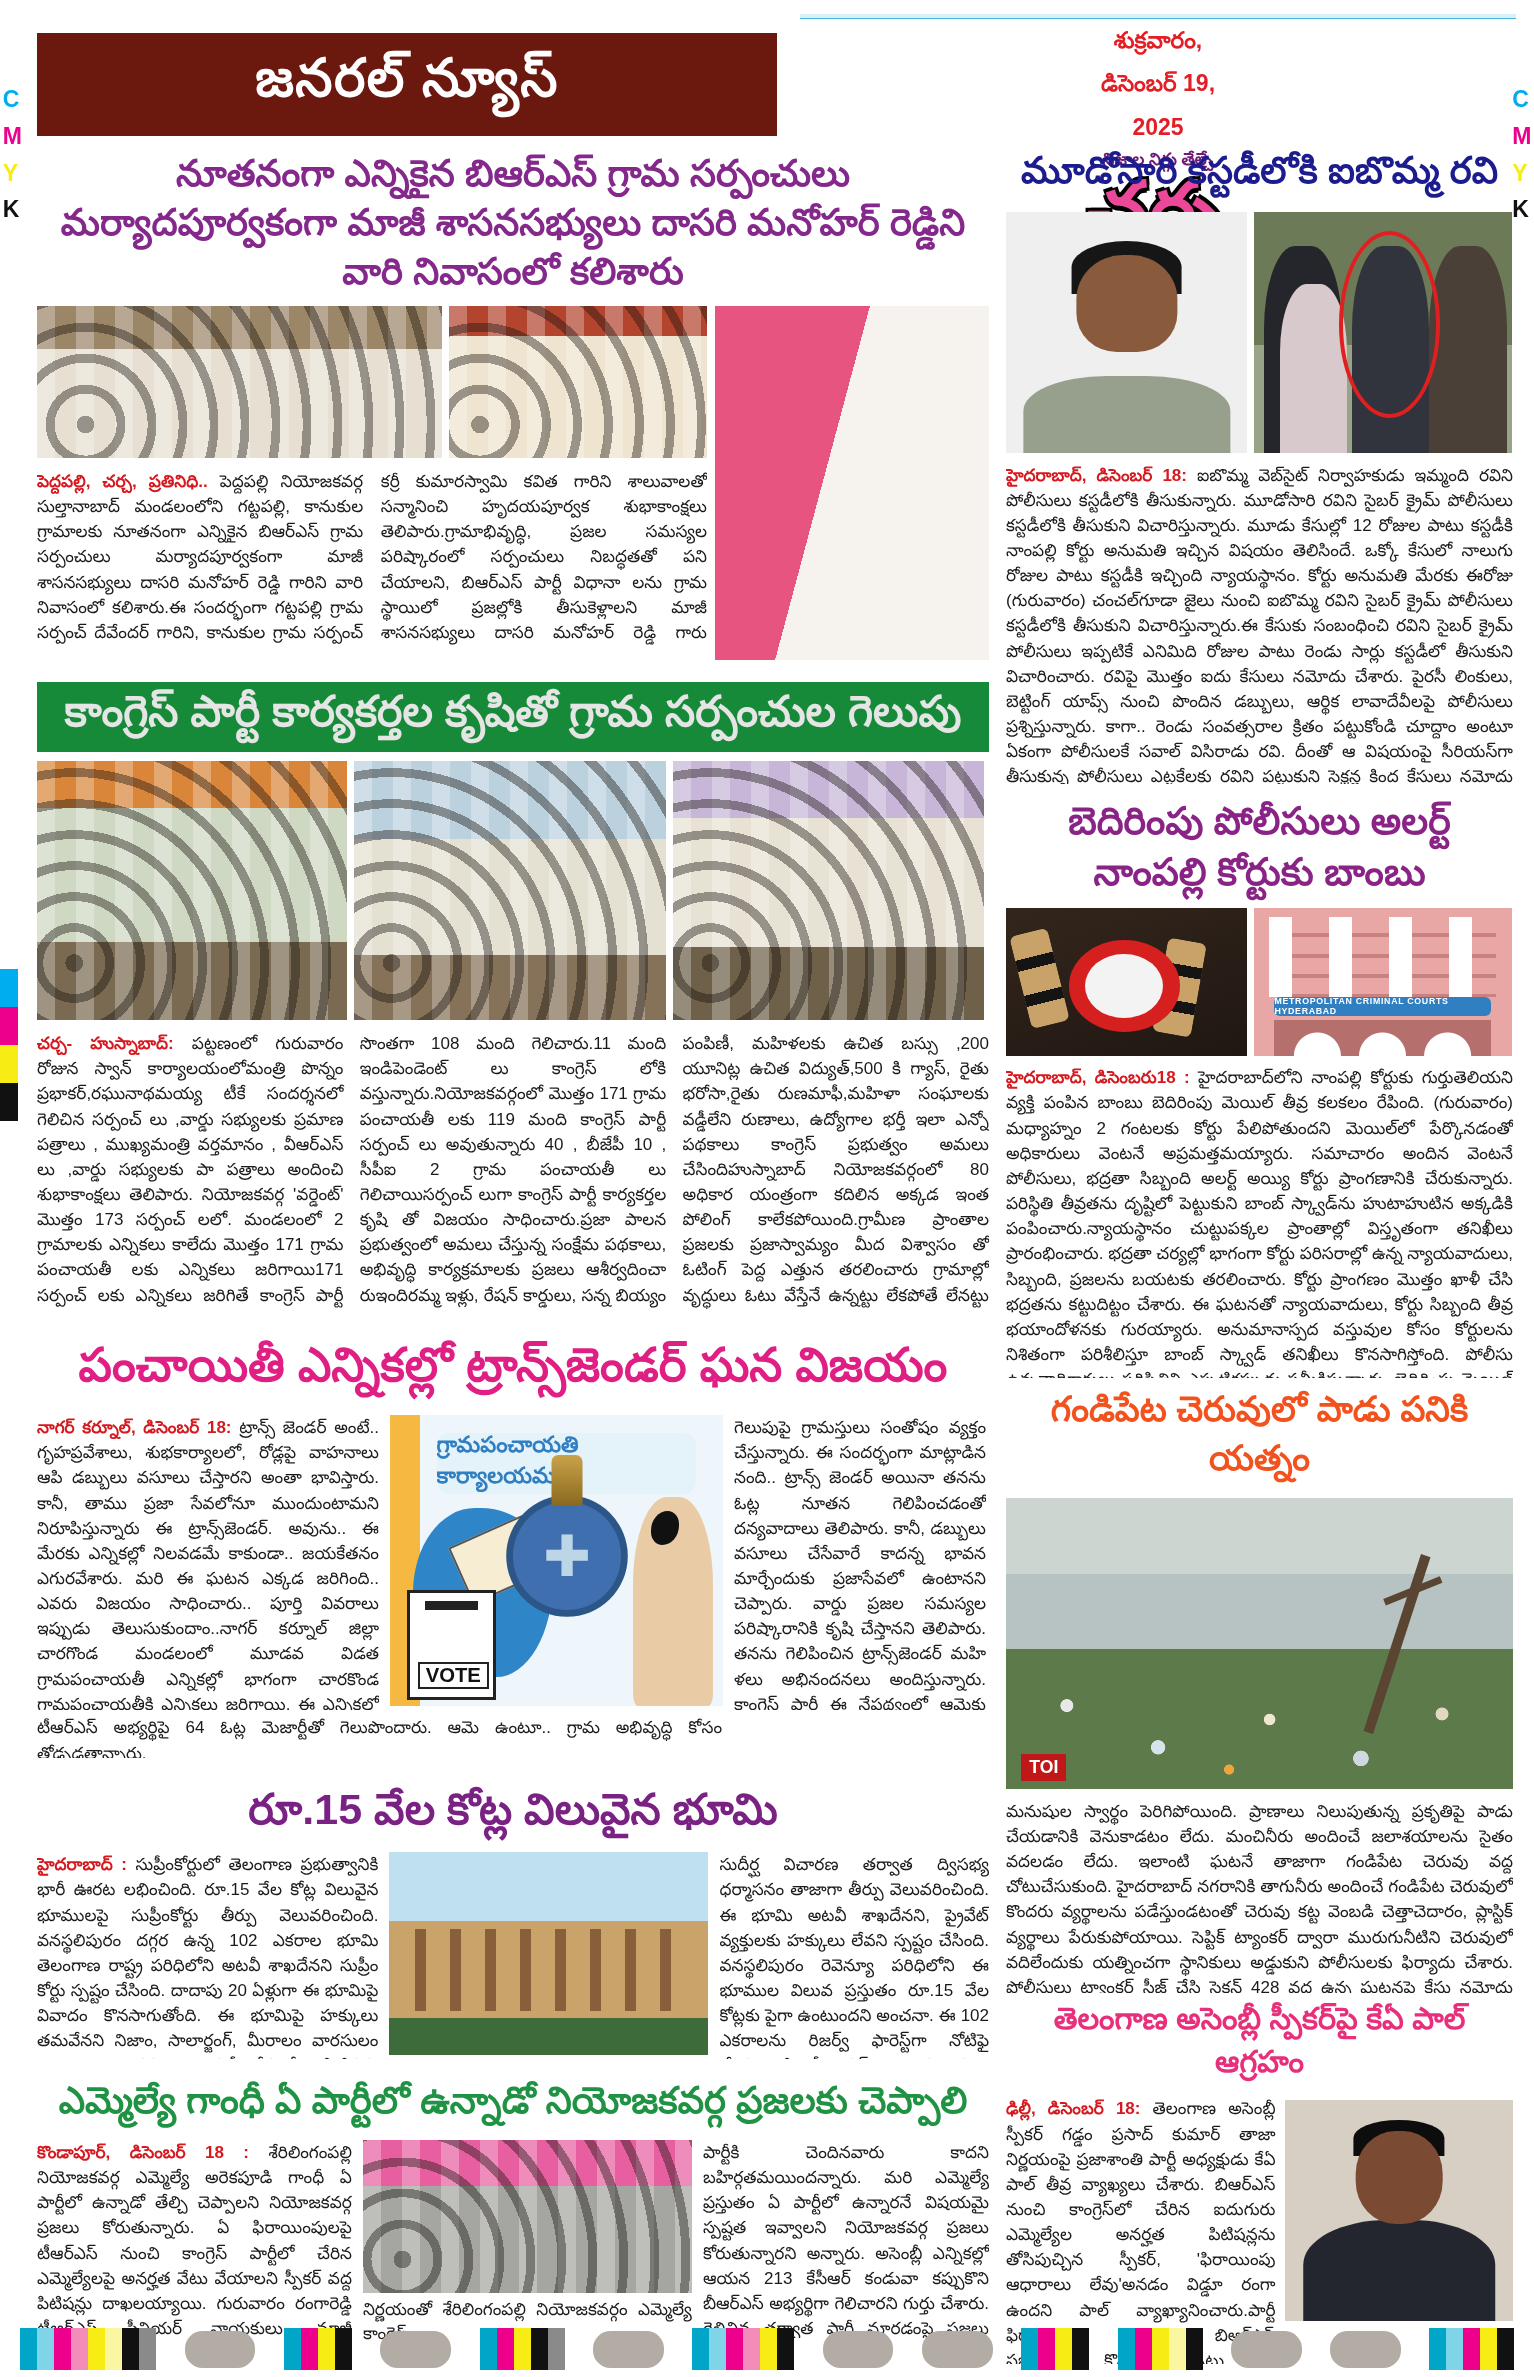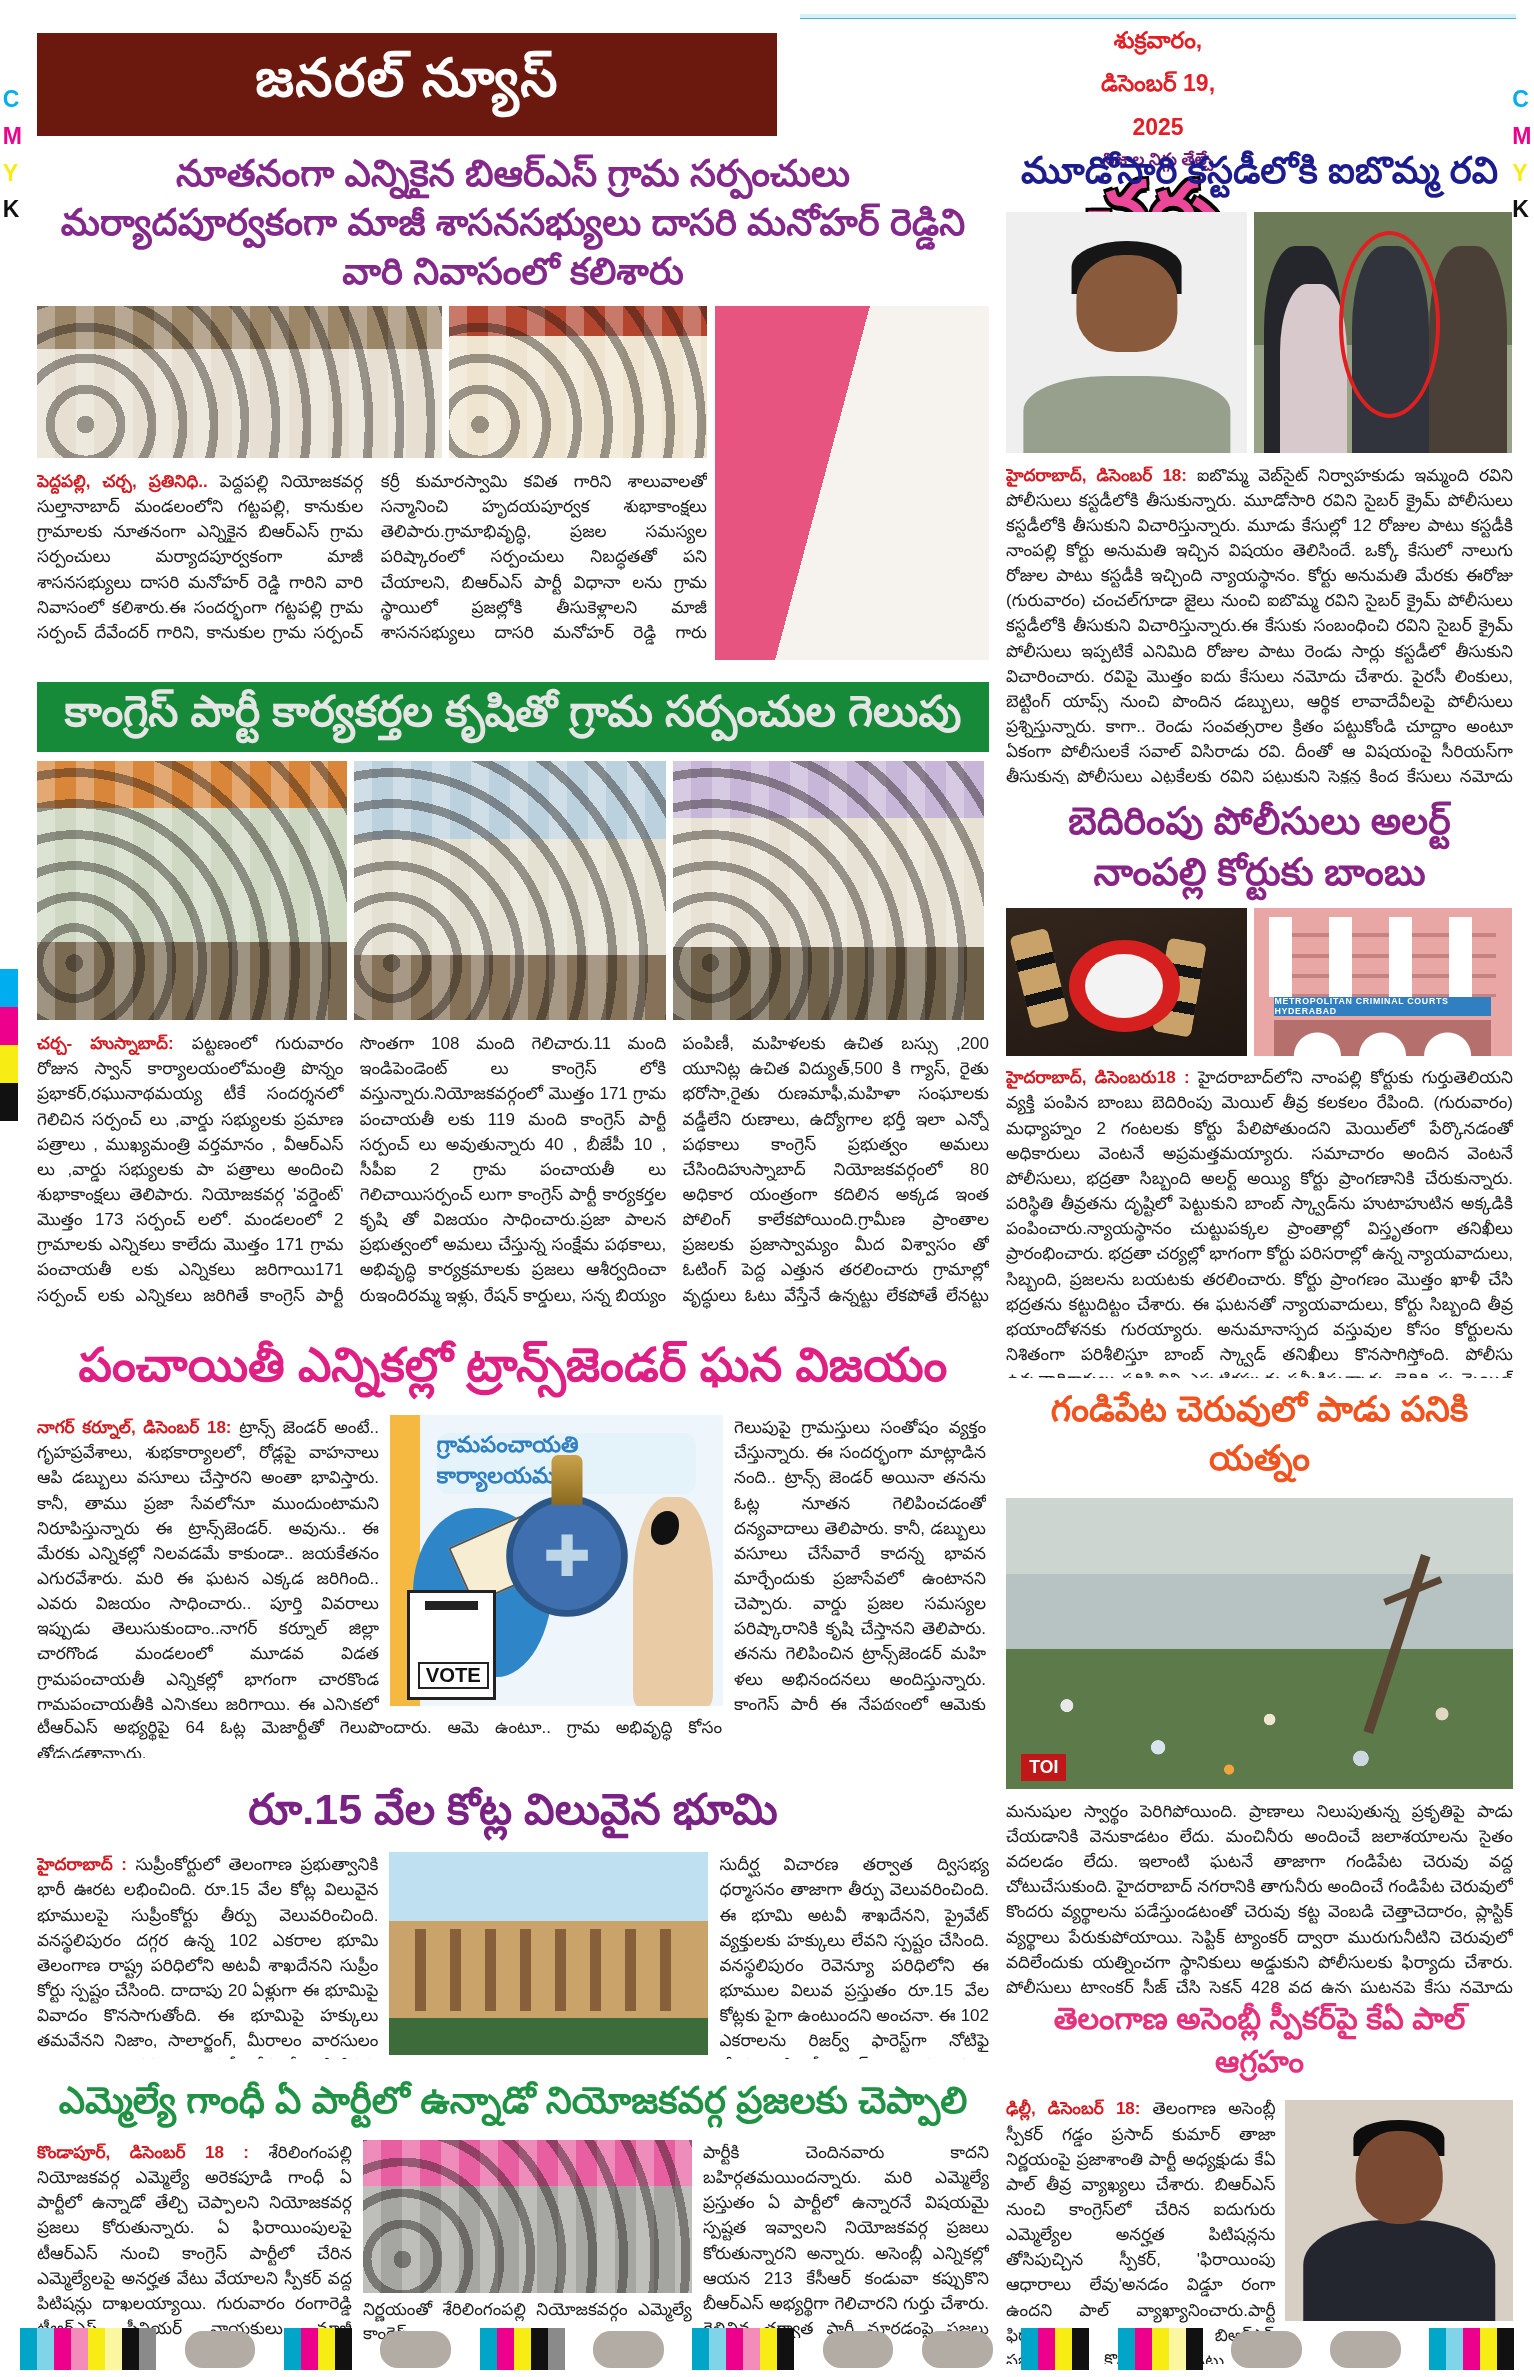--- a/index.html
+++ b/index.html
@@ -70,21 +70,21 @@
   .clock{position:absolute;left:26%;top:22%;width:46%;height:62%;background:#d61f1f;border-radius:50%;
     display:flex;align-items:center;justify-content:center;}
   .clock i{width:70%;height:70%;background:#f3f3f3;border-radius:50%;}
   .dyn{position:absolute;width:16%;height:64%;background:#c9a26a;border-radius:6.8px;
     background-image:repeating-linear-gradient(180deg,transparent 0 26%,#141414 26% 38%);}
   .ph-court{background:#e8a7a4;}
   .court-win{position:absolute;inset:6% 6% 40% 6%;
     background:repeating-linear-gradient(90deg,#fff 0 23px,transparent 23px 60px),
                repeating-linear-gradient(180deg,transparent 0 16.3px,rgba(140,60,60,.35) 16.3px 20.3px);}
   .court-sign{position:absolute;left:8%;top:60%;width:84%;height:13%;background:#2f7fc1;color:#fff;
-    font-size:8.8px;font-weight:bold;display:flex;align-items:center;justify-content:center;letter-spacing:0.7px;}
+    font-size:8.8px;font-weight:bold;display:flex;align-items:center;justify-content:center;letter-spacing:0.7px;border-radius:6px;}
   .arches{position:absolute;left:8%;bottom:0;width:84%;height:24%;
     background:radial-gradient(circle at 20% 100%,#fff 0 23px,transparent 24px),
                radial-gradient(circle at 50% 100%,#fff 0 23px,transparent 24px),
                radial-gradient(circle at 80% 100%,#fff 0 23px,transparent 24px),#b5706e;}
   .ph-lake{background:linear-gradient(180deg,#cdd5d1 0 26%,#b7c2c2 26% 52%,#5d7a4a 52% 100%);}
   .specks{position:absolute;inset:52% 0 0 0;
     background:radial-gradient(circle at 12% 40%,#e8e8e8 0 6.1px,transparent 6.8px),
       radial-gradient(circle at 30% 70%,#d8e4ec 0 6.8px,transparent 7.5px),
       radial-gradient(circle at 52% 50%,#efe7d0 0 5.4px,transparent 6.1px),
       radial-gradient(circle at 70% 78%,#cfd8e0 0 7.5px,transparent 8.1px),

